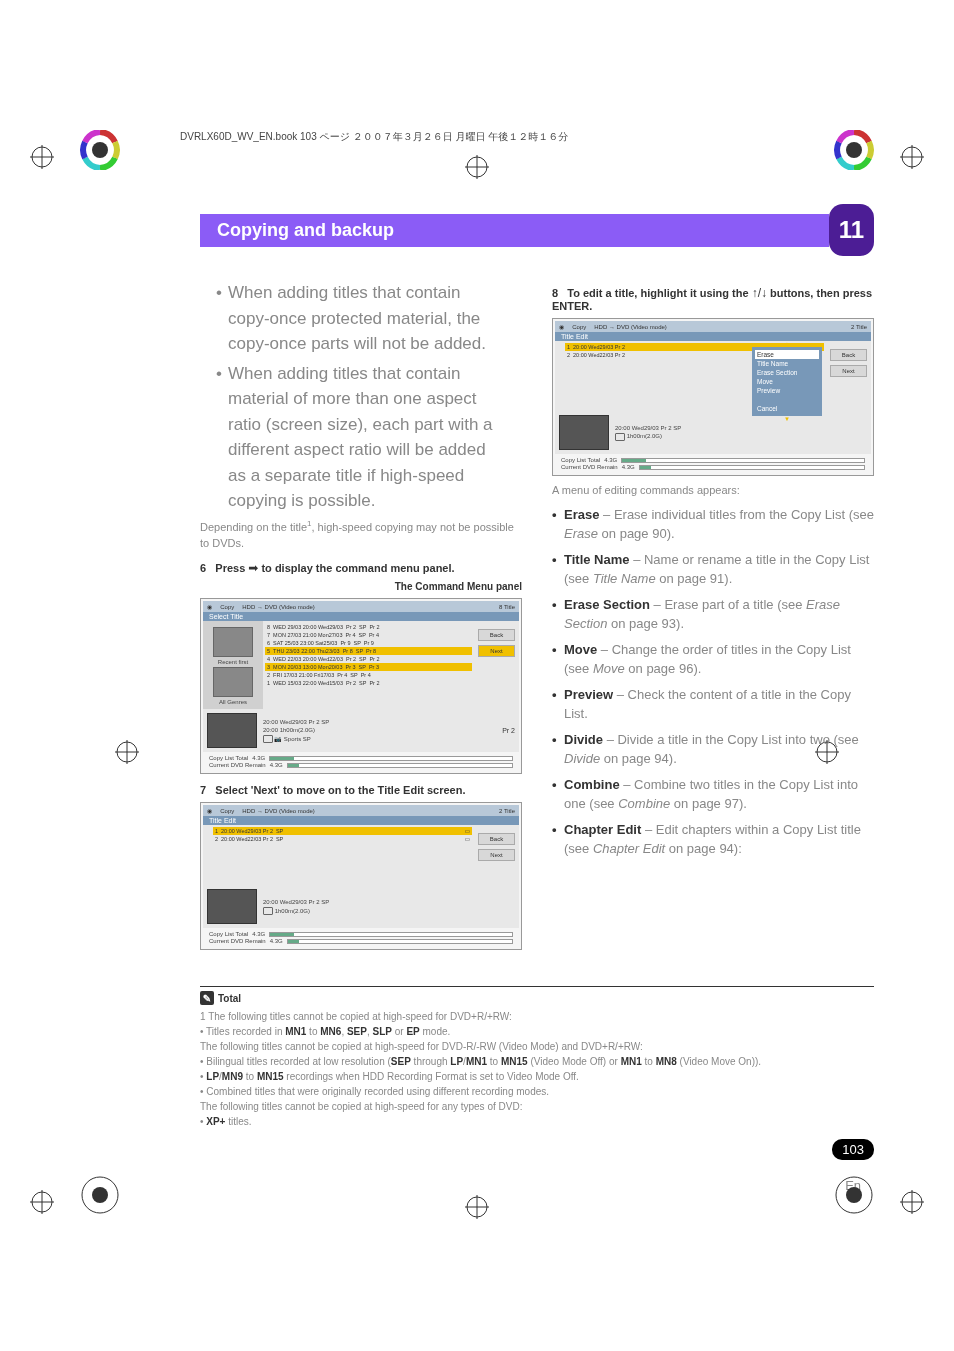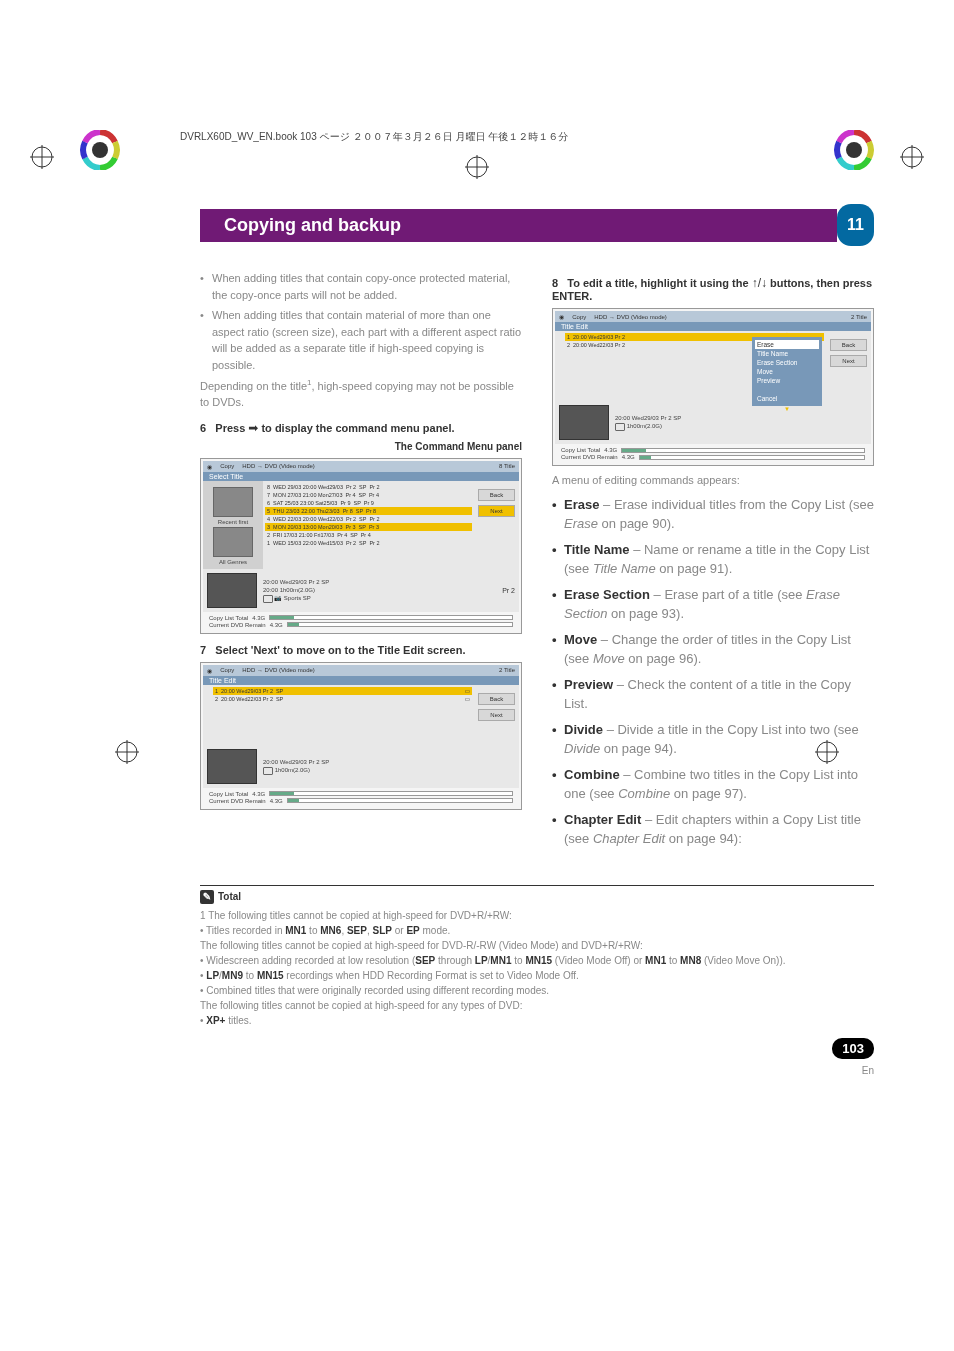--- a/index.html
+++ b/index.html
@@ -15,27 +15,27 @@
 .rm-br{top:1190px;right:30px}
 .rm-tm{top:155px;left:465px}
 .rm-bm{top:1195px;left:465px}
 .color-wheel{position:absolute;width:40px;height:40px}
 .cw-tl{top:130px;left:80px}
 .cw-tr{top:130px;right:80px}
 .cw-bl{top:1175px;left:80px}
 .cw-br{top:1175px;right:80px}
 .header-line{font-size:10px;color:#444;margin-bottom:60px;margin-left:-20px}
 .title-bar{display:flex;align-items:center;margin-bottom:20px}
-.title-bar h1{background:#701a75;color:#fff;font-size:18px;font-weight:bold;padding:6px 24px;flex:1}
-.chapter-num{background:#0369a1;color:#fff;font-size:16px;font-weight:bold;padding:12px 10px;border-radius:14px;margin-left:auto}
+.title-bar h1{background:#8b5cf6;color:#fff;font-size:18px;font-weight:bold;padding:6px 17px;flex:1}
+.chapter-num{background:#4c1d95;color:#fff;font-size:24px;font-weight:bold;padding:12px 10px;border-radius:14px;margin-left:auto}
 .two-col{display:flex;gap:30px}
 .col{flex:1}
 .body-text{color:#888;font-size:11px;line-height:1.5;margin:4px 0}
 .bullet-list{list-style:none;padding-left:12px}
-.bullet-list li{color:#888;font-size:11px;line-height:1.5;margin:4px 0;position:relative}
+.bullet-list li{color:#888;font-size:17px;line-height:1.5;margin:4px 16px;position:relative}
 .bullet-list li:before{content:"•";position:absolute;left:-12px;color:#888}
 .step-line{font-size:11px;margin:10px 0 4px 0}
 .step-num{font-weight:bold}
 .step-act{font-weight:bold}
 .step-rest{font-weight:bold}
 .arrow-icon{display:inline-block;font-size:12px}
 .panel-label{font-size:10px;font-weight:bold;text-align:right;margin:6px 0 2px 0}
 .screenshot{border:1px solid #999;background:#f5f5f5;padding:2px;margin:6px 0;font-size:6px}
 .ss-header{background:#b8c8d8;padding:2px 4px;display:flex;gap:8px;align-items:center}
 .ss-tab{background:#7898b8;color:#fff;padding:1px 6px;font-size:7px}
@@ -63,22 +63,22 @@
 .feature-list li:before{content:"•";position:absolute;left:-12px;color:#333;font-weight:bold}
 .feature-list strong{color:#333}
 .feature-list em{font-style:italic}
 .sub-list{padding-left:14px;margin-top:4px}
 .note-section{margin-top:30px;border-top:1px solid #333;padding-top:4px}
 .note-label{display:inline-flex;align-items:center;gap:4px;font-size:10px;font-weight:bold;margin-bottom:4px}
 .note-icon{background:#333;color:#fff;width:14px;height:14px;display:inline-flex;align-items:center;justify-content:center;border-radius:2px;font-size:10px}
 .note-text{font-size:10px;color:#888;line-height:1.5}
 .note-text strong{color:#333}
 .page-num-box{float:right;margin-top:10px}
-.page-num{background:#000;color:#fff;font-size:13px;font-weight:bold;padding:3px 10px;border-radius:10px;display:inline-block}
-.page-lang{font-size:10px;color:#888;text-align:right;margin-top:6px}
+.page-num{background:#000;color:#fff;font-size:13px;font-weight:normal;padding:3px 10px;border-radius:10px;display:inline-block}
+.page-lang{font-size:13px;color:#888;text-align:center;margin-top:18px}
 .sup{font-size:8px;vertical-align:super}
 .hdd-icon{display:inline-block;width:10px;height:8px;border:1px solid #666;border-radius:1px;vertical-align:middle}
 </style>
 </head>
 <body>
 
 <div class="reg-mark rm-tl"><svg viewBox="0 0 24 24">
       <circle cx="12" cy="12" r="10" fill="none" stroke="#333" stroke-width="1"></circle>
       <line x1="12" y1="0" x2="12" y2="24" stroke="#333"></line>
       <line x1="0" y1="12" x2="24" y2="12" stroke="#333"></line>
@@ -423,21 +423,21 @@
 
   <div class="note-section">
     <div class="note-label">
       <span class="note-icon">✎</span>
       <span>Total</span>
     </div>
     <div class="note-text">
       <div>1 The following titles cannot be copied at high-speed for DVD+R/+RW:</div>
       <div>• <span>Titles recorded in </span><strong>MN1</strong><span> to </span><strong>MN6</strong><span>, </span><strong>SEP</strong><span>, </span><strong>SLP</strong><span> or </span><strong>EP</strong><span> mode.</span></div>
       <div>The following titles cannot be copied at high-speed for DVD-R/-RW (Video Mode) and DVD+R/+RW:</div>
-      <div>• <span>Widescreen adding recorded at low resolution (</span><strong>SEP</strong><span> through </span><strong>LP</strong><span>/</span><strong>MN1</strong><span> to </span><strong>MN15</strong><span> (Video Mode Off) or </span><strong>MN1</strong><span> to </span><strong>MN8</strong><span> (Video Move On)).</span></div>
+      <div>• <span>Bilingual titles recorded at low resolution (</span><strong>SEP</strong><span> through </span><strong>LP</strong><span>/</span><strong>MN1</strong><span> to </span><strong>MN15</strong><span> (Video Mode Off) or </span><strong>MN1</strong><span> to </span><strong>MN8</strong><span> (Video Move On)).</span></div>
       <div>• <strong>LP</strong><span>/</span><strong>MN9</strong><span> to </span><strong>MN15</strong><span> recordings when HDD Recording Format is set to Video Mode Off.</span></div>
       <div>• <span>Combined titles that were originally recorded using different recording modes.</span></div>
       <div>The following titles cannot be copied at high-speed for any types of DVD:</div>
       <div>• <strong>XP+</strong><span> titles.</span></div>
     </div>
 
     <div class="page-num-box">
       <div class="page-num">103</div>
       <div class="page-lang">En</div>
     </div>

